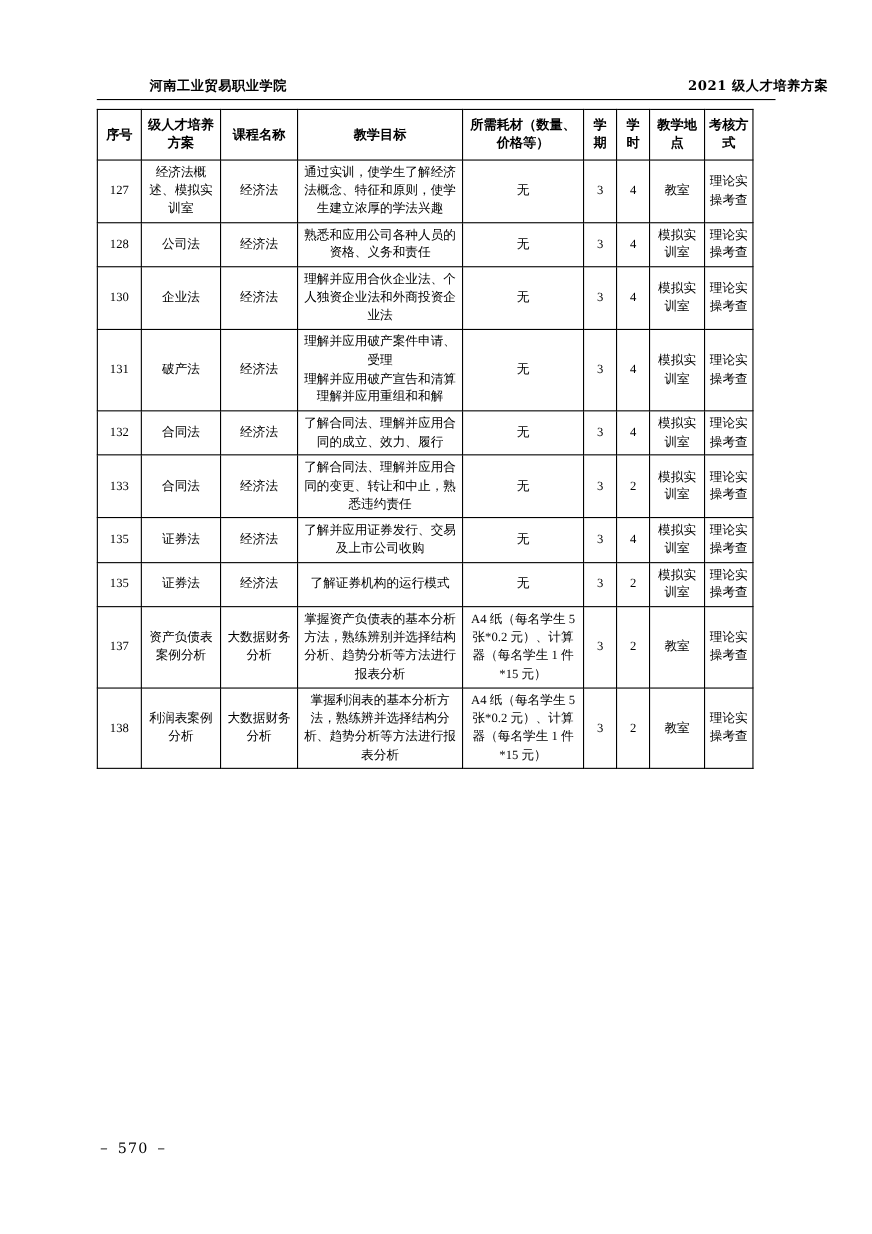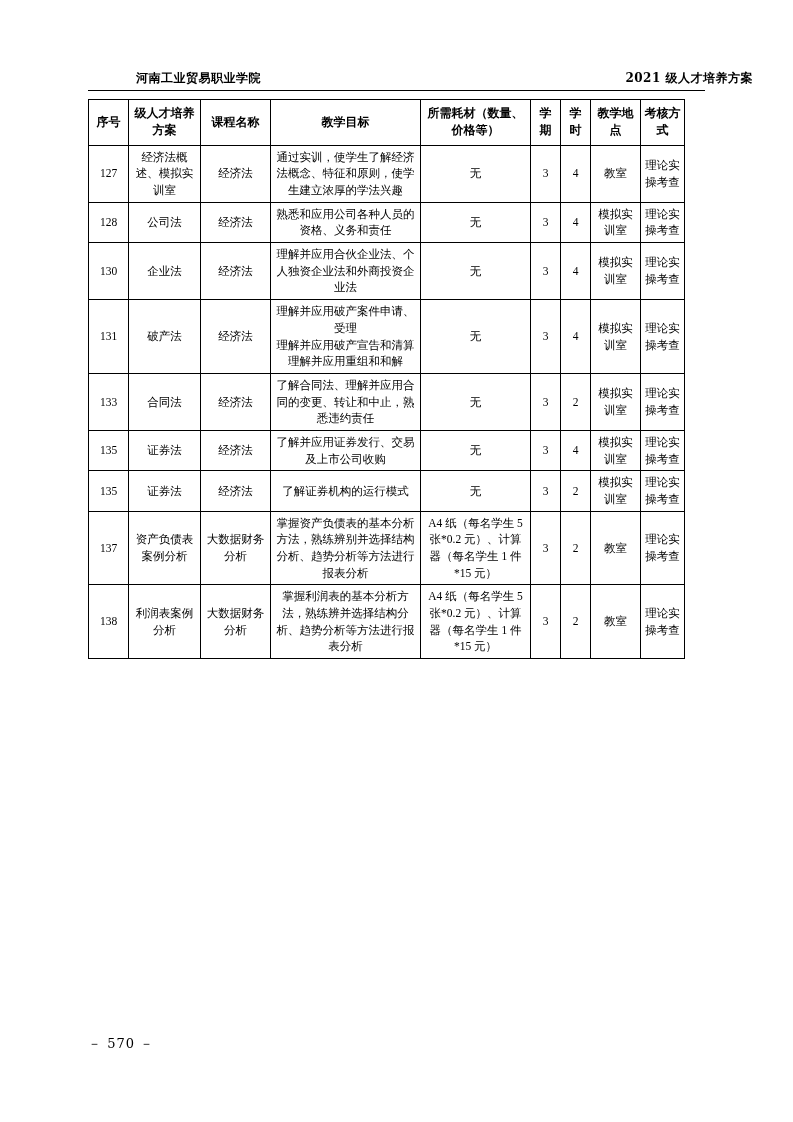--- a/index.html
+++ b/index.html
@@ -174,20 +174,31 @@
           <td>破产法</td>
           <td>经济法</td>
           <td class="goal">理解并应用破产案件申请、受理<br>理解并应用破产宣告和清算<br>理解并应用重组和和解</td>
           <td class="mat center">无</td>
           <td>3</td>
           <td>4</td>
           <td>模拟实训室</td>
           <td>理论实操考查</td>
         </tr>
         <tr>
+          <td>132</td>
+          <td>合同法</td>
+          <td>经济法</td>
+          <td class="goal">了解合同法、理解并应用合同的成立、效力、履行</td>
+          <td class="mat center">无</td>
+          <td>3</td>
+          <td>4</td>
+          <td>模拟实训室</td>
+          <td>理论实操考查</td>
+        </tr>
+        <tr>
           <td>133</td>
           <td>合同法</td>
           <td>经济法</td>
           <td class="goal">了解合同法、理解并应用合同的变更、转让和中止，熟悉违约责任</td>
           <td class="mat center">无</td>
           <td>3</td>
           <td>2</td>
           <td>模拟实训室</td>
           <td>理论实操考查</td>
         </tr>

